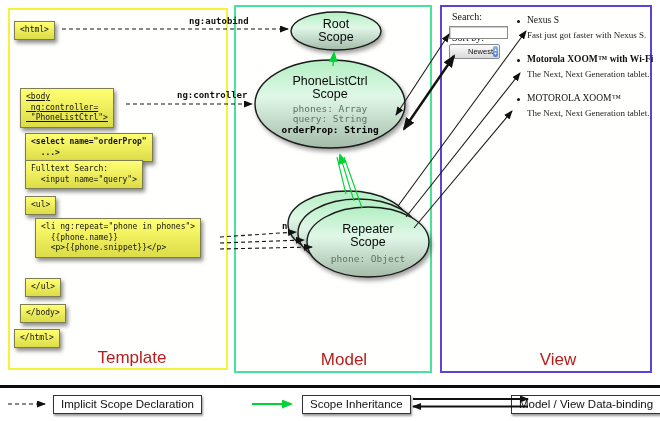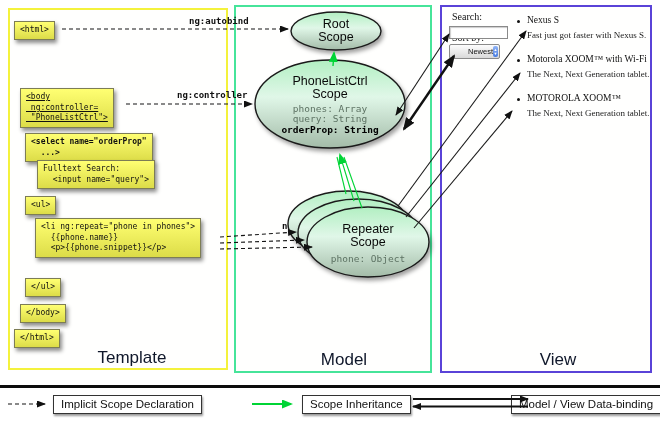--- a/index.html
+++ b/index.html
@@ -3,21 +3,21 @@
 <meta charset="utf-8">
 <style>
   html,body{margin:0;padding:0;background:#ffffff;}
   .stage{position:relative;width:660px;height:421px;background:#ffffff;overflow:hidden;
          font-family:"Liberation Sans",sans-serif;}
   
   .col{position:absolute;border:2px solid;background:#fffffe;}
   .col-template{left:8px;top:8px;width:216px;height:358px;border-color:#f4f23c;}
   .col-model{left:234px;top:5px;width:194px;height:364px;border-color:#46e49a;}
   .col-view{left:440px;top:5px;width:208px;height:364px;border-color:#5a43d8;}
-  .col-label{position:absolute;font-size:17px;color:#0f172a;transform:translateX(-50%);}
+  .col-label{position:absolute;font-size:17px;color:#b91c1c;transform:translateX(-50%);}
   
   svg.overlay{position:absolute;left:0;top:0;z-index:20;pointer-events:none;}
   .ellipse{stroke:#1a1a1a;stroke-width:1.4;filter:drop-shadow(2px 3px 2px rgba(0,0,0,0.38));}
   .sc-title{font-family:"Liberation Sans",sans-serif;font-size:12.5px;fill:#0a0a0a;text-anchor:middle;}
   .sc-prop{font-family:"DejaVu Sans Mono",monospace;font-size:9.5px;fill:#5d7263;text-anchor:middle;}
   .sc-prop-bold{font-family:"DejaVu Sans Mono",monospace;font-size:9.5px;font-weight:bold;fill:#000;text-anchor:middle;}
   .ln-dash{stroke:#141414;stroke-width:1.1;stroke-dasharray:4 3;fill:none;}
   .ln-green{stroke:#00d435;stroke-width:1.4;fill:none;}
   .ln-thin{stroke:#1a1a1a;stroke-width:1.1;fill:none;}
   .ln-thick{stroke:#111;stroke-width:2.4;fill:none;}
@@ -128,21 +128,21 @@
     <line class="ln-leg" x1="413" y1="406.5" x2="528" y2="406.5" marker-start="url(#aB)"></line>
   </svg>
 
   <div class="directive" style="left:145px;top:16px;">ng:autobind</div>
   <div class="directive" style="left:133px;top:90px;">ng:controller</div>
   <div class="directive" style="left:238px;top:221px;">ng:repeat</div>
 
   <div class="codebox" style="left:14px;top:21px;">&lt;html&gt;</div>
   <div class="codebox" style="left:20px;top:88px;text-decoration:underline;"><div>&lt;body</div><div> ng:controller=</div><div> "PhoneListCtrl"&gt;</div></div>
   <div class="codebox bold" style="left:25px;top:133px;"><div>&lt;select name="orderProp"</div><div>  ...&gt;</div></div>
-  <div class="codebox" style="left:25px;top:160px;margin-left:12px;"><div>Fulltext Search:</div><div>  &lt;input name="query"&gt;</div></div>
+  <div class="codebox" style="left:25px;top:160px;"><div>Fulltext Search:</div><div>  &lt;input name="query"&gt;</div></div>
   <div class="codebox" style="left:25px;top:196px;">&lt;ul&gt;</div>
   <div class="codebox" style="left:35px;top:218px;"><div>&lt;li ng:repeat="phone in phones"&gt;</div><div>  {{phone.name}}</div><div>  &lt;p&gt;{{phone.snippet}}&lt;/p&gt;</div></div>
   <div class="codebox" style="left:25px;top:278px;">&lt;/ul&gt;</div>
   <div class="codebox" style="left:20px;top:304px;">&lt;/body&gt;</div>
   <div class="codebox" style="left:14px;top:329px;">&lt;/html&gt;</div>
 
   <div class="v-label" style="left:452px;top:11px;">Search:</div>
   <input class="v-input" type="text" value="" style="">
   <div class="v-label" style="left:452px;top:32px;">Sort by:</div>
   <div class="v-select">
@@ -151,21 +151,21 @@
         <span>▲</span>
         <span>▼</span>
       </span>
   </div>
 
   <div class="v-dot" style="left:517px;top:20px;"></div>
   <div class="v-item-name" style="left:527px;top:15px;">Nexus S</div>
   <div class="v-item-desc" style="left:527px;top:30px;">Fast just got faster with Nexus S.</div>
 
   <div class="v-dot" style="left:517px;top:59px;"></div>
-  <div class="v-item-name" style="left:527px;top:54px;">Motorola XOOM™ with Wi-Fi</div>
+  <div class="v-item-name" style="left:527px;top:54px;font-weight:bold;">Motorola XOOM™ with Wi-Fi</div>
   <div class="v-item-desc" style="left:527px;top:69px;">The Next, Next Generation tablet.</div>
 
   <div class="v-dot" style="left:517px;top:98px;"></div>
   <div class="v-item-name" style="left:527px;top:93px;">MOTOROLA XOOM™</div>
   <div class="v-item-desc" style="left:527px;top:108px;">The Next, Next Generation tablet.</div>
 
   <div class="divider"></div>
   <div class="legendbox" style="left:53px;top:395px;">Implicit Scope Declaration</div>
   <div class="legendbox" style="left:302px;top:395px;">Scope Inheritance</div>
   <div class="legendbox" style="left:511px;top:395px;">Model / View Data-binding</div>

